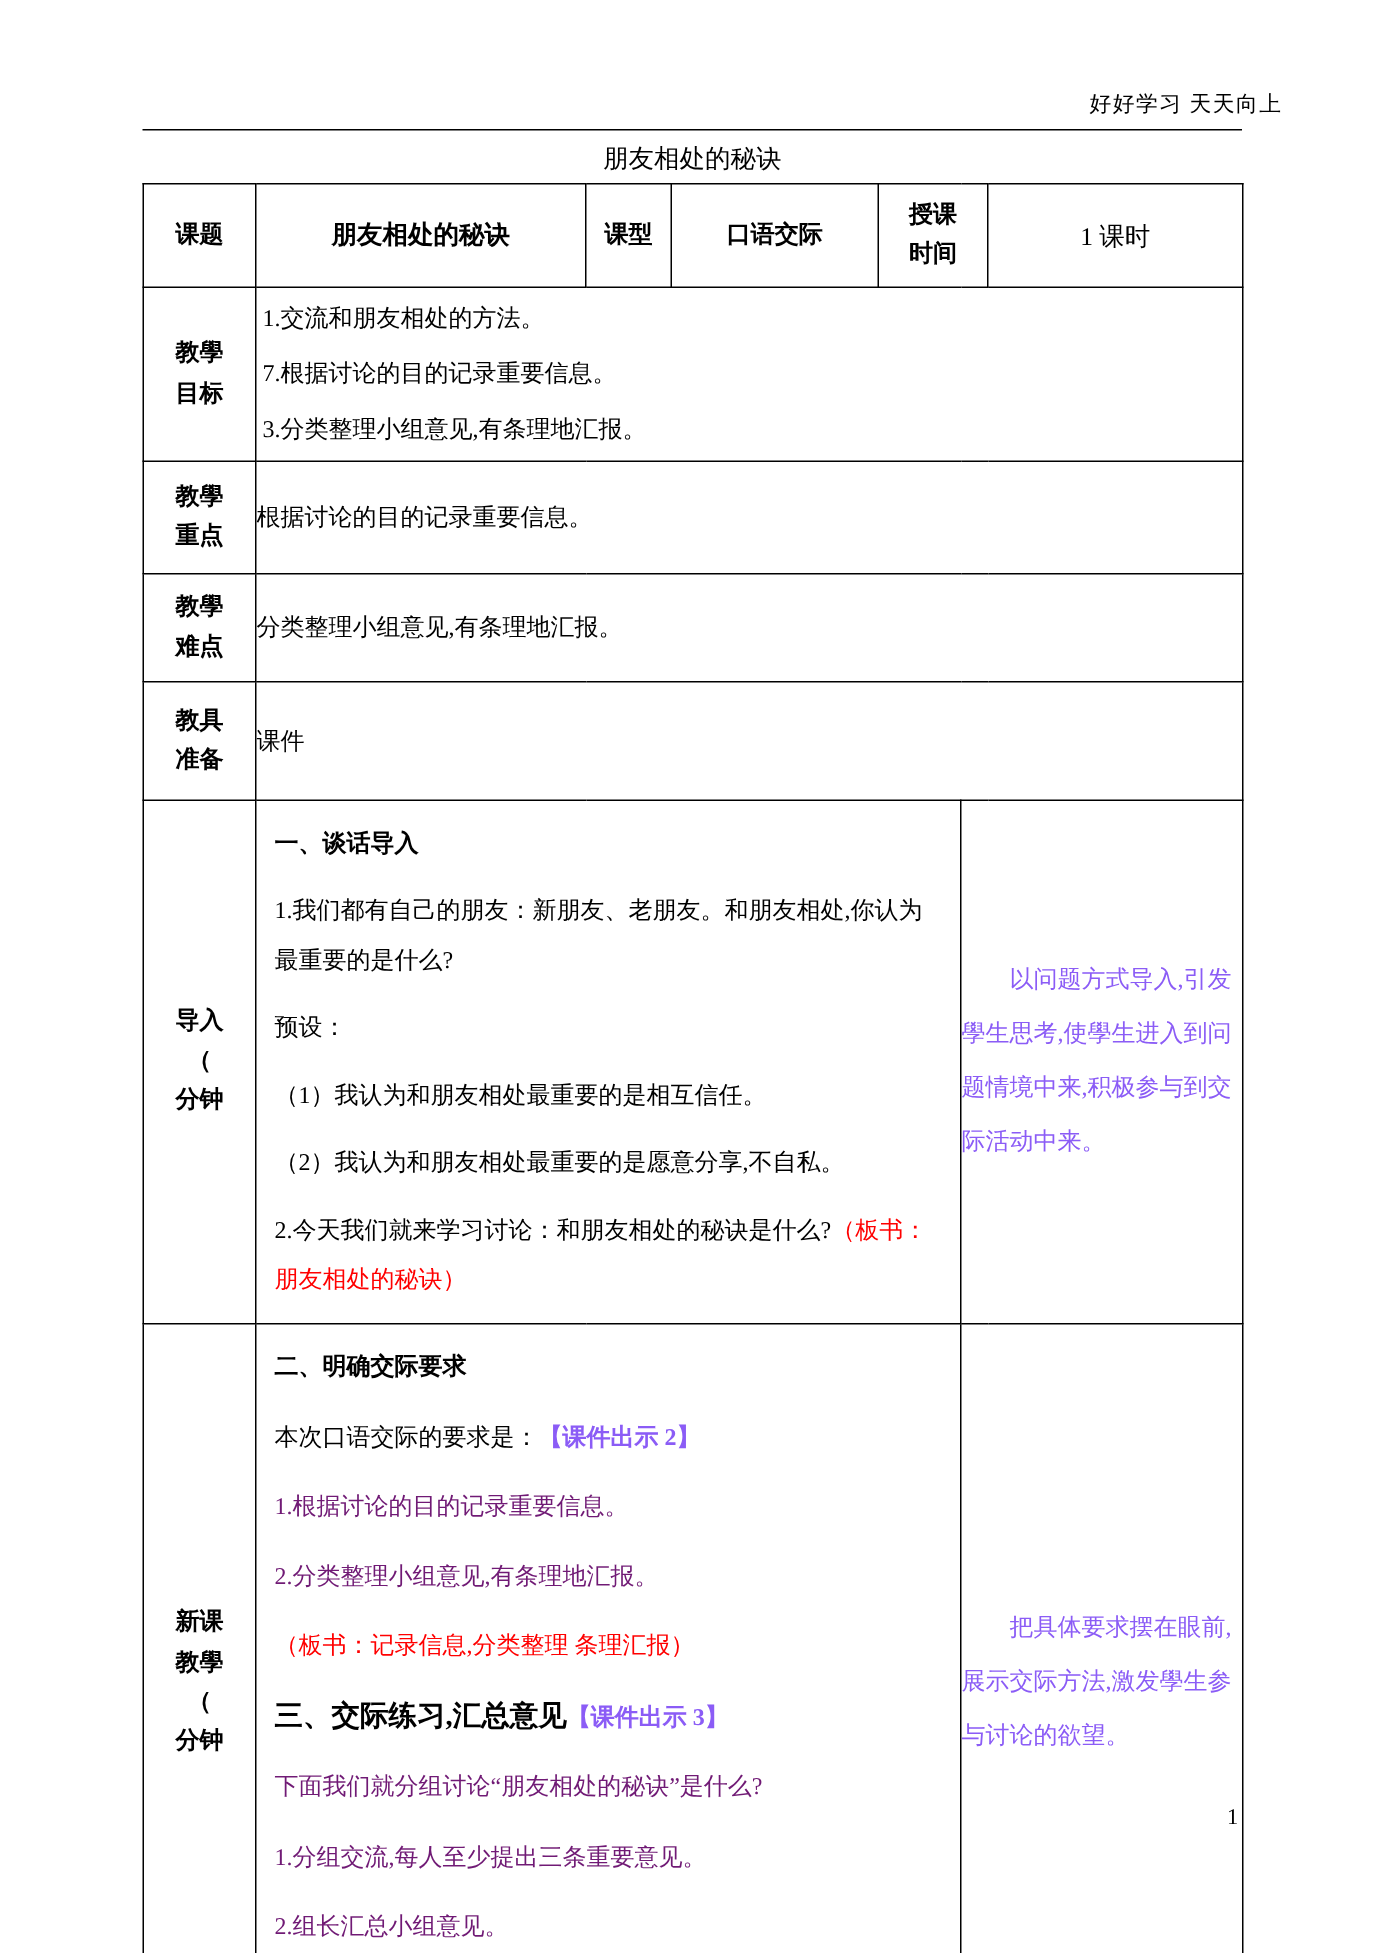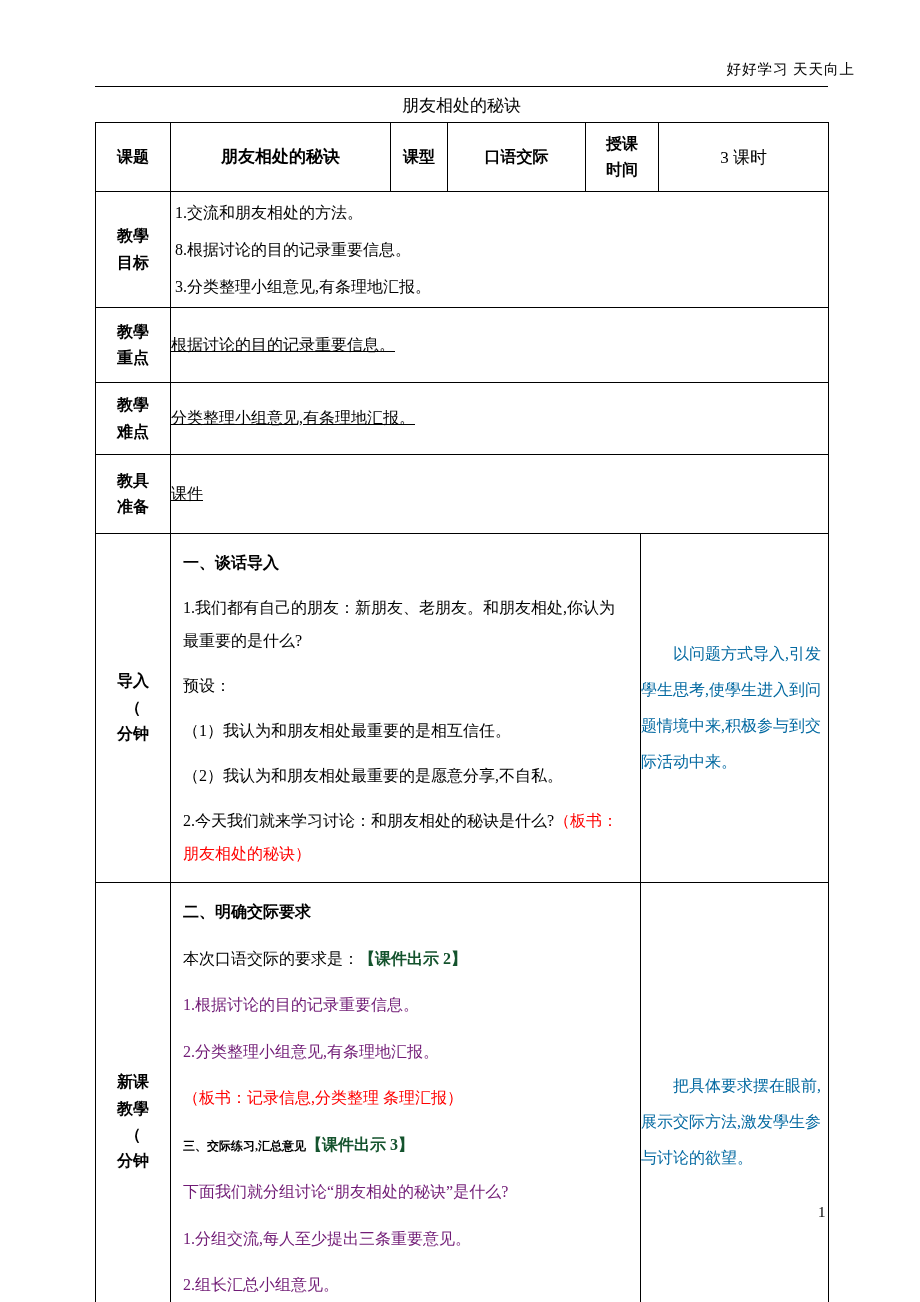--- a/index.html
+++ b/index.html
@@ -14,32 +14,32 @@
   table.t{position:absolute;left:95px;top:122px;width:733px;border-collapse:collapse;
           table-layout:fixed;font-size:16px;}
   table.t td{border:1.5px solid #000;padding:0;vertical-align:middle;overflow:hidden;}
 
   .lbl{font-weight:bold;text-align:center;font-size:16px;line-height:1.65;}
   .pre{white-space:pre-line;}
   .val{text-align:center;font-size:17px;}
 
   .content{padding:2px 8px;}
   .content p{margin:4px;line-height:33px;font-size:16px;}
-  .single{padding-left:9px;font-size:16px;text-decoration:underline;}
+  .single{padding-left:9px;font-size:16px;}
 
   .body{vertical-align:top;padding:5px 10px 0 10px;}
   .body p{margin:12px;line-height:33px;font-size:16px;}
   .body2 p{line-height:34.5px;font-family:Liberation Serif, serif;}
-  .h{font-weight:bold;font-size:12px;}
+  .h{font-weight:bold;font-size:19px;}
 
   .red{color:#FF0000;}
   .blue{color:#701a75;}
-  .bluebold{color:#14532d;font-weight:bold;}
+  .bluebold{color:#8b5cf6;font-weight:bold;}
 
-  .intent{color:#0369a1;padding:0 10px;vertical-align:middle;font-family:Liberation Serif, serif;}
+  .intent{color:#8b5cf6;padding:0 10px;vertical-align:middle;font-family:Liberation Serif, serif;}
   .intent p{margin:0;line-height:36px;font-size:16px;text-indent:2em;}
 
   .pageno{position:absolute;left:818px;top:1204px;font-size:15px;}
 </style>
 </head>
 <body>
 
 <div class="page">
 
   <span class="slogan">好好学习 天天向上</span>
@@ -59,29 +59,29 @@
     </colgroup>
 
     <tbody>
         <tr style="height:69px">
       <td class="lbl">课题</td>
       <td class="lbl" style="font-size:17px">朋友相处的秘诀</td>
       <td class="lbl">课型</td>
       <td class="lbl">口语交际</td>
       <td class="lbl pre" colspan="2">授课
 时间</td>
-      <td class="val">3 课时</td>
+      <td class="val">1 课时</td>
     </tr>
 
     <tr style="height:100px">
       <td class="lbl pre">教學
 目标</td>
       <td class="content" colspan="6">
         <p>1.交流和朋友相处的方法。</p>
-        <p>8.根据讨论的目的记录重要信息。</p>
+        <p>7.根据讨论的目的记录重要信息。</p>
         <p>3.分类整理小组意见,有条理地汇报。</p>
       </td>
     </tr>
 
     <tr style="height:75px">
       <td class="lbl pre">教學
 重点</td>
       <td class="single" colspan="6">根据讨论的目的记录重要信息。</td>
     </tr>
 

